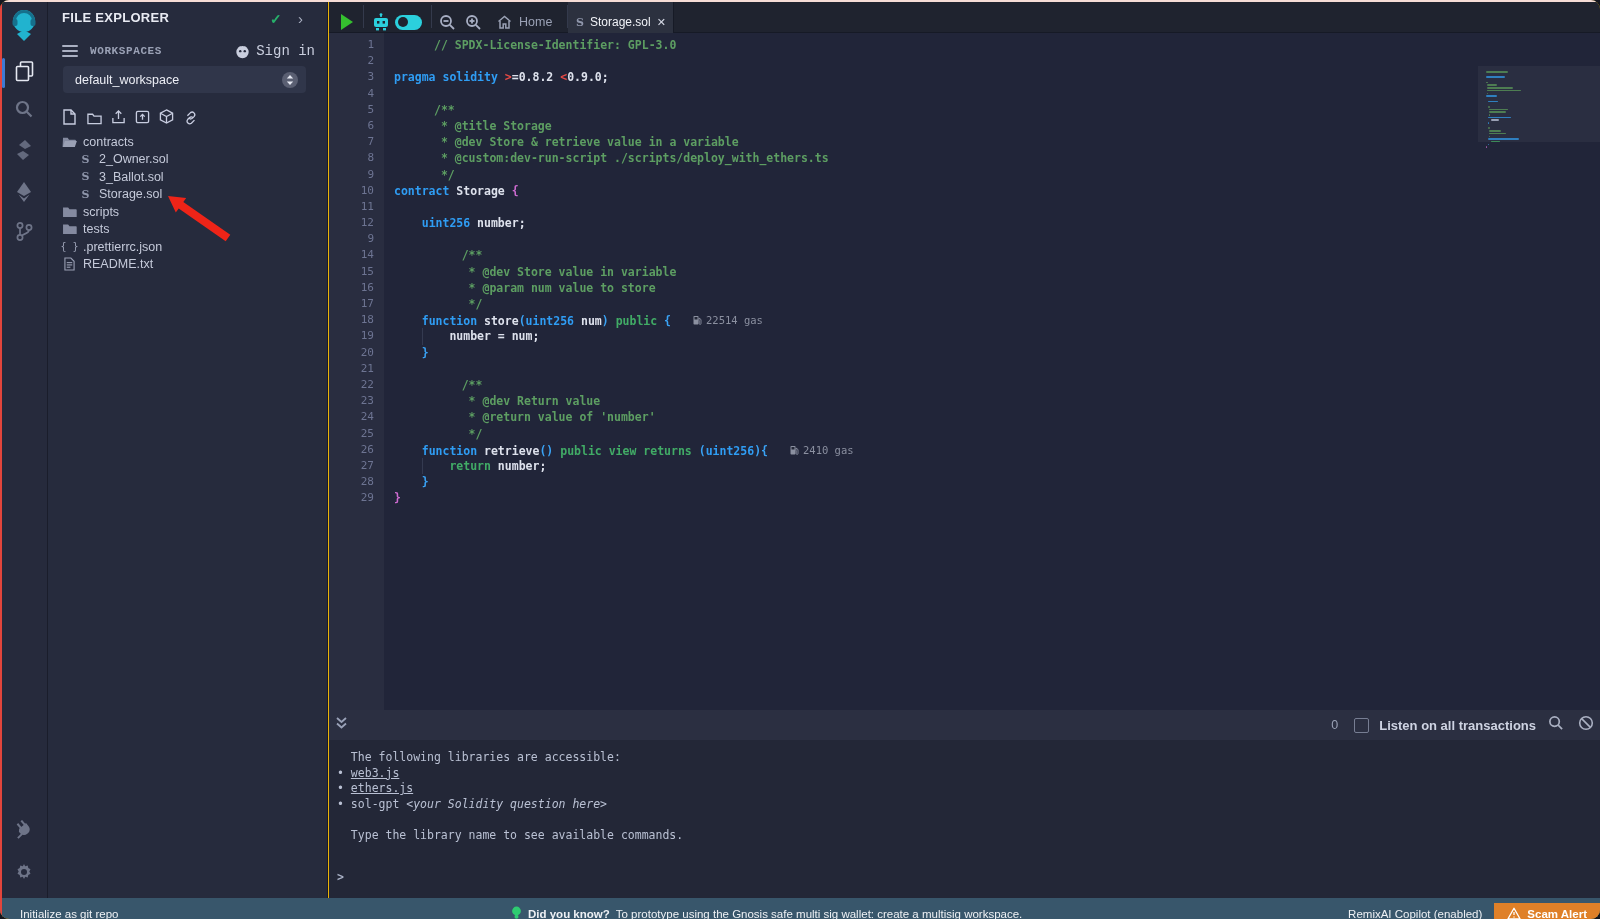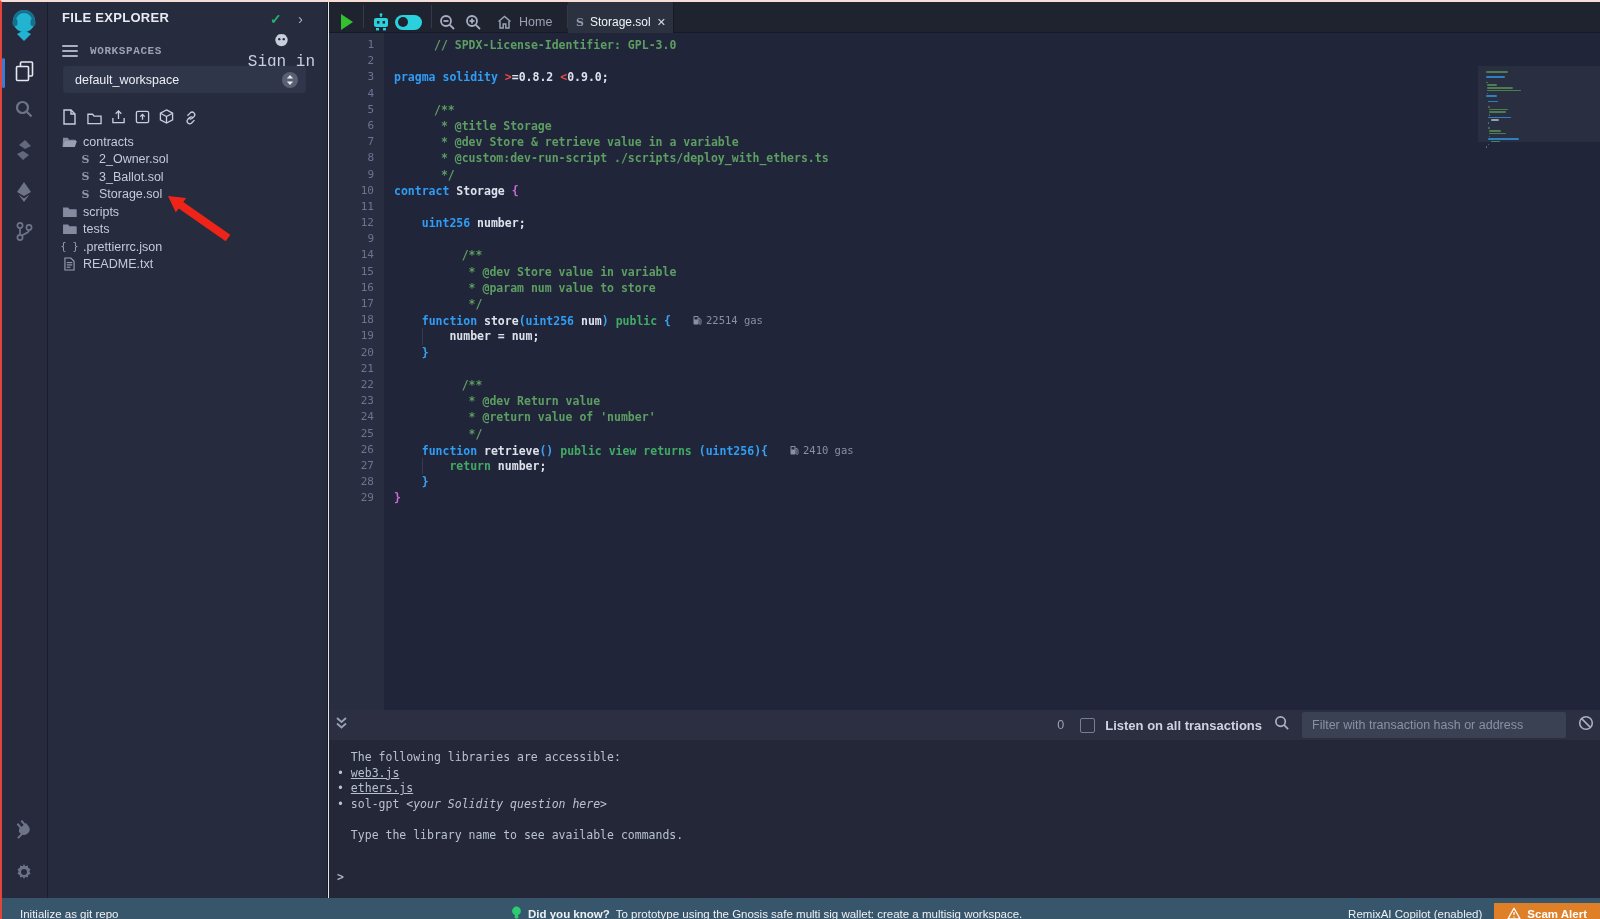--- a/index.html
+++ b/index.html
@@ -1,36 +1,36 @@
 <!DOCTYPE html>
 <html><head>
 <meta charset="utf-8">
 <style>
   * { margin:0; padding:0; box-sizing:border-box; }
   html,body { background:#14161f; }
   .app{ position:relative; width:1600px; height:919px; overflow:hidden;
-        background:#e5e5e5; font-family:"Liberation Sans",sans-serif; color:#c3c8d8; }
+        background:#eab308; font-family:"Liberation Sans",sans-serif; color:#c3c8d8;border-radius:9px; }
   .frame{ position:absolute; inset:0; border-top:2px solid #f6ddd6; border-left:2px solid #e2453c; pointer-events:none; z-index:99; }
 
   
   .activity-bar{ position:absolute; left:0; top:0; width:48px; height:898px; background:#262a3c; border-right:1px solid #1a1d2b; }
   .ab-item{ position:absolute; left:0; width:48px; display:flex; justify-content:center; color:#6e7488; }
   .ab-item svg{ display:block; }
   .ab-active-indicator{ position:absolute; left:2px; top:58px; width:3px; height:30px; background:#3e7ad3; border-radius:2px; }
 
   
   .side-panel{ position:absolute; left:48px; top:0; width:280px; height:898px; background:#262b3d; border-right:1px solid #181b28; }
   .sp-header{ position:absolute; left:14px; top:10px; font-size:13px; font-weight:700; letter-spacing:.3px; color:#e8eaf2; }
   .sp-check{ position:absolute; left:222px; top:11px; color:#27b06b; font-size:14px; font-weight:700;}
   .sp-chevron{ position:absolute; left:250px; top:10px; color:#aab0c2; font-size:15px; }
   .ws-row{ position:absolute; left:14px; top:42px; right:12px; height:18px; display:flex; align-items:center; color:#9aa1b5;font-family:Liberation Mono, monospace; }
   .hamburger{ width:16px; margin-right:12px; cursor:pointer; }
   .hamburger div{ height:2px; background:#aab0c2; margin:3px 0; border-radius:1px; }
   .ws-label{ font-size:11px; font-weight:700; letter-spacing:.6px; }
-  .signin{ margin-left:auto; display:flex; align-items:center; gap:6px; color:#c9cede; font-size:16px; cursor:pointer;flex-direction:column; }
+  .signin{ margin-left:auto; display:flex; align-items:center; gap:6px; color:#c9cede; font-size:14px; cursor:pointer; }
   .ws-select{ position:absolute; left:15px; top:66px; width:243px; height:27px; background:#30364a; border-radius:4px;
               display:flex; align-items:center; padding:0 8px 0 12px; cursor:pointer; }
   .ws-select .name{ font-size:12.5px; color:#eceef5; }
   .ws-sort{ margin-left:auto; width:16px; height:16px; border-radius:50%; background:#5a5f72; display:flex; align-items:center; justify-content:center; }
   .fe-toolbar{ position:absolute; left:15px; top:108px; display:flex; gap:9px; color:#c8cde0; }
   .fe-toolbar .tbi{ width:15px; height:17px; cursor:pointer; display:flex; align-items:flex-end; }
   .tree{ position:absolute; left:0; top:133px; right:0; }
   .tree-row{ height:17.5px; display:flex; align-items:center; font-size:12.5px; color:#c5cada; cursor:pointer; padding-left:14px; }
   .tree-row.child{ padding-left:30px; }
   .tree-row .ticon{ width:15px; margin-right:6px; color:#8f96ab; display:flex; align-items:center; justify-content:center; }
@@ -480,21 +480,20 @@
       </svg></span>
     <div class="th-right">
       <span class="tx-count">0</span>
       <span class="listen-box"></span>
       <span class="listen-label">Listen on all transactions</span>
       <span class="th-search">
         <svg width="16" height="16" viewBox="0 0 17 17" fill="none" stroke="currentColor" stroke-width="1.8">
           <circle cx="7" cy="7" r="5"></circle>
             <line x1="10.8" y1="10.8" x2="15" y2="15"></line>
         </svg></span>
-      <input class="filter-input" value="" placeholder="Filter with transaction hash or address" style="">
       <span class="ban-icon">
         <svg width="16" height="16" viewBox="0 0 16 16" fill="none" stroke="currentColor" stroke-width="1.6">
           <circle cx="8" cy="8" r="6.3"></circle>
             <line x1="3.6" y1="3.6" x2="12.4" y2="12.4"></line>
         </svg></span>
     </div>
   </div>
 
   <div class="term-body">
     <div id="term-lines">

